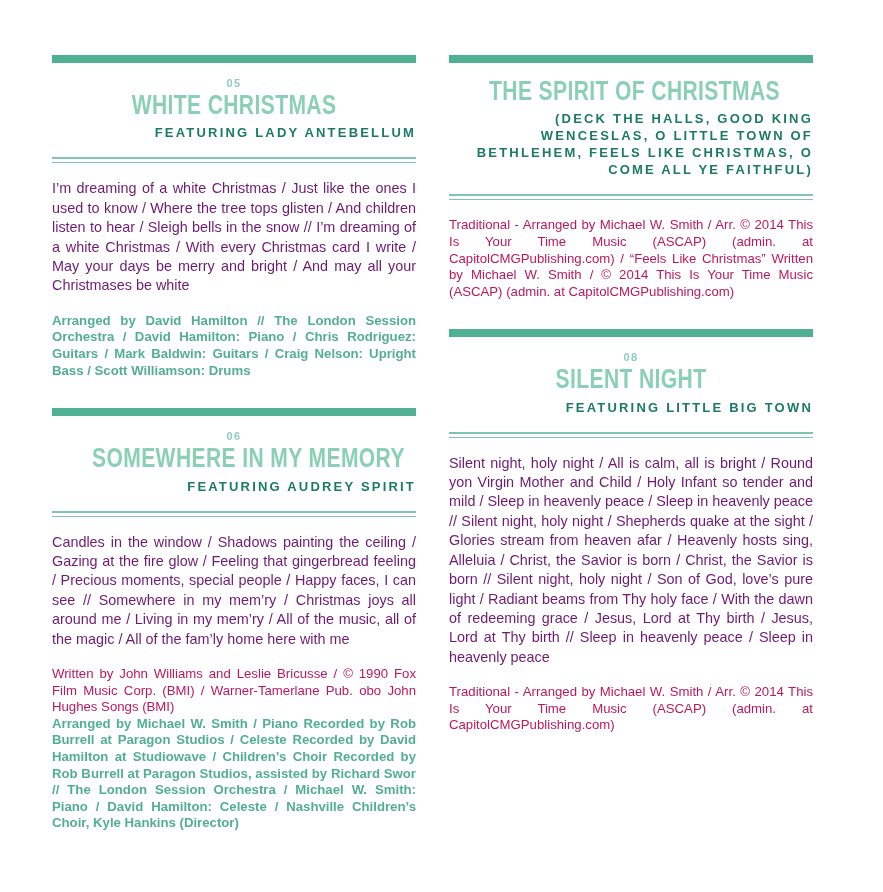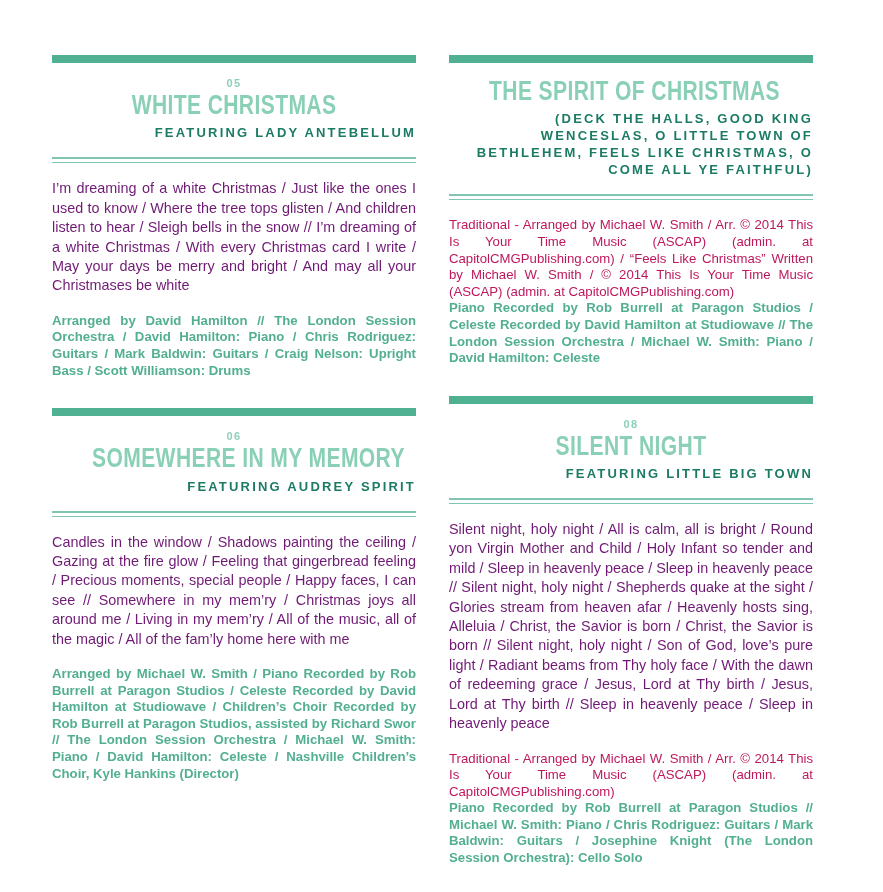--- a/index.html
+++ b/index.html
@@ -98,47 +98,46 @@
     </section>
 
     <section class="track">
       <div class="bar"></div>
       <div class="num">06</div>
       <div class="title">SOMEWHERE IN MY MEMORY</div>
       <div class="subtitle">FEATURING AUDREY SPIRIT</div>
       <div class="sep"></div>
       <p class="lyrics">Candles in the window / Shadows painting the ceiling / Gazing at the fire glow / Feeling that gingerbread feeling / Precious moments, special people / Happy faces, I can see // Somewhere in my mem’ry / Christmas joys all around me / Living in my mem’ry / All of the music, all of the magic / All of the fam’ly home here with me</p>
       <div class="credits">
+        <p class="written">Written by John Williams and Leslie Bricusse / © 1990 Fox Film Music Corp. (BMI) / Warner-Tamerlane Pub. obo John Hughes Songs (BMI)</p>
         <p class="production">Arranged by Michael W. Smith / Piano Recorded by Rob Burrell at Paragon Studios / Celeste Recorded by David Hamilton at Studiowave / Children’s Choir Recorded by Rob Burrell at Paragon Studios, assisted by Richard Swor // The London Session Orchestra / Michael W. Smith: Piano / David Hamilton: Celeste / Nashville Children’s Choir, Kyle Hankins (Director)</p>
       </div>
     </section>
 
   </div>
 
   <div class="col">
 
     <section class="track">
       <div class="bar"></div>
       <div class="title">THE SPIRIT OF CHRISTMAS</div>
       <div class="subtitle">(DECK THE HALLS, GOOD KING WENCESLAS, O LITTLE TOWN OF BETHLEHEM, FEELS LIKE CHRISTMAS, O COME ALL YE FAITHFUL)</div>
       <div class="sep"></div>
       <div class="credits">
         <p class="written">Traditional - Arranged by Michael W. Smith / Arr. © 2014 This Is Your Time Music (ASCAP) (admin. at CapitolCMGPublishing.com) / “Feels Like Christmas” Written by Michael W. Smith / © 2014 This Is Your Time Music (ASCAP) (admin. at CapitolCMGPublishing.com)</p>
-        <p class="production">Piano Recorded by Rob Burrell at Paragon Studios / Celeste Recorded by David Hamilton at Studiowave // The London Session Orchestra / Michael W. Smith: Piano / David Hamilton: Celeste</p>
       </div>
     </section>
 
     <section class="track">
       <div class="bar"></div>
       <div class="num">08</div>
       <div class="title">SILENT NIGHT</div>
       <div class="subtitle">FEATURING LITTLE BIG TOWN</div>
       <div class="sep"></div>
       <p class="lyrics">Silent night, holy night / All is calm, all is bright / Round yon Virgin Mother and Child / Holy Infant so tender and mild / Sleep in heavenly peace / Sleep in heavenly peace // Silent night, holy night / Shepherds quake at the sight / Glories stream from heaven afar / Heavenly hosts sing, Alleluia / Christ, the Savior is born / Christ, the Savior is born // Silent night, holy night / Son of God, love’s pure light / Radiant beams from Thy holy face / With the dawn of redeeming grace / Jesus, Lord at Thy birth / Jesus, Lord at Thy birth // Sleep in heavenly peace / Sleep in heavenly peace</p>
       <div class="credits">
         <p class="written">Traditional - Arranged by Michael W. Smith / Arr. © 2014 This Is Your Time Music (ASCAP) (admin. at CapitolCMGPublishing.com)</p>
-        <p class="production">Piano Recorded by Rob Burrell at Paragon Studios // Michael W. Smith: Piano / Chris Rodriguez: Guitars / Mark Baldwin: Guitars / Josephine Knight (The London Session Orchestra): Cello Solo</p>
       </div>
     </section>
 
   </div>
 
 </div>
 
 </body></html>

